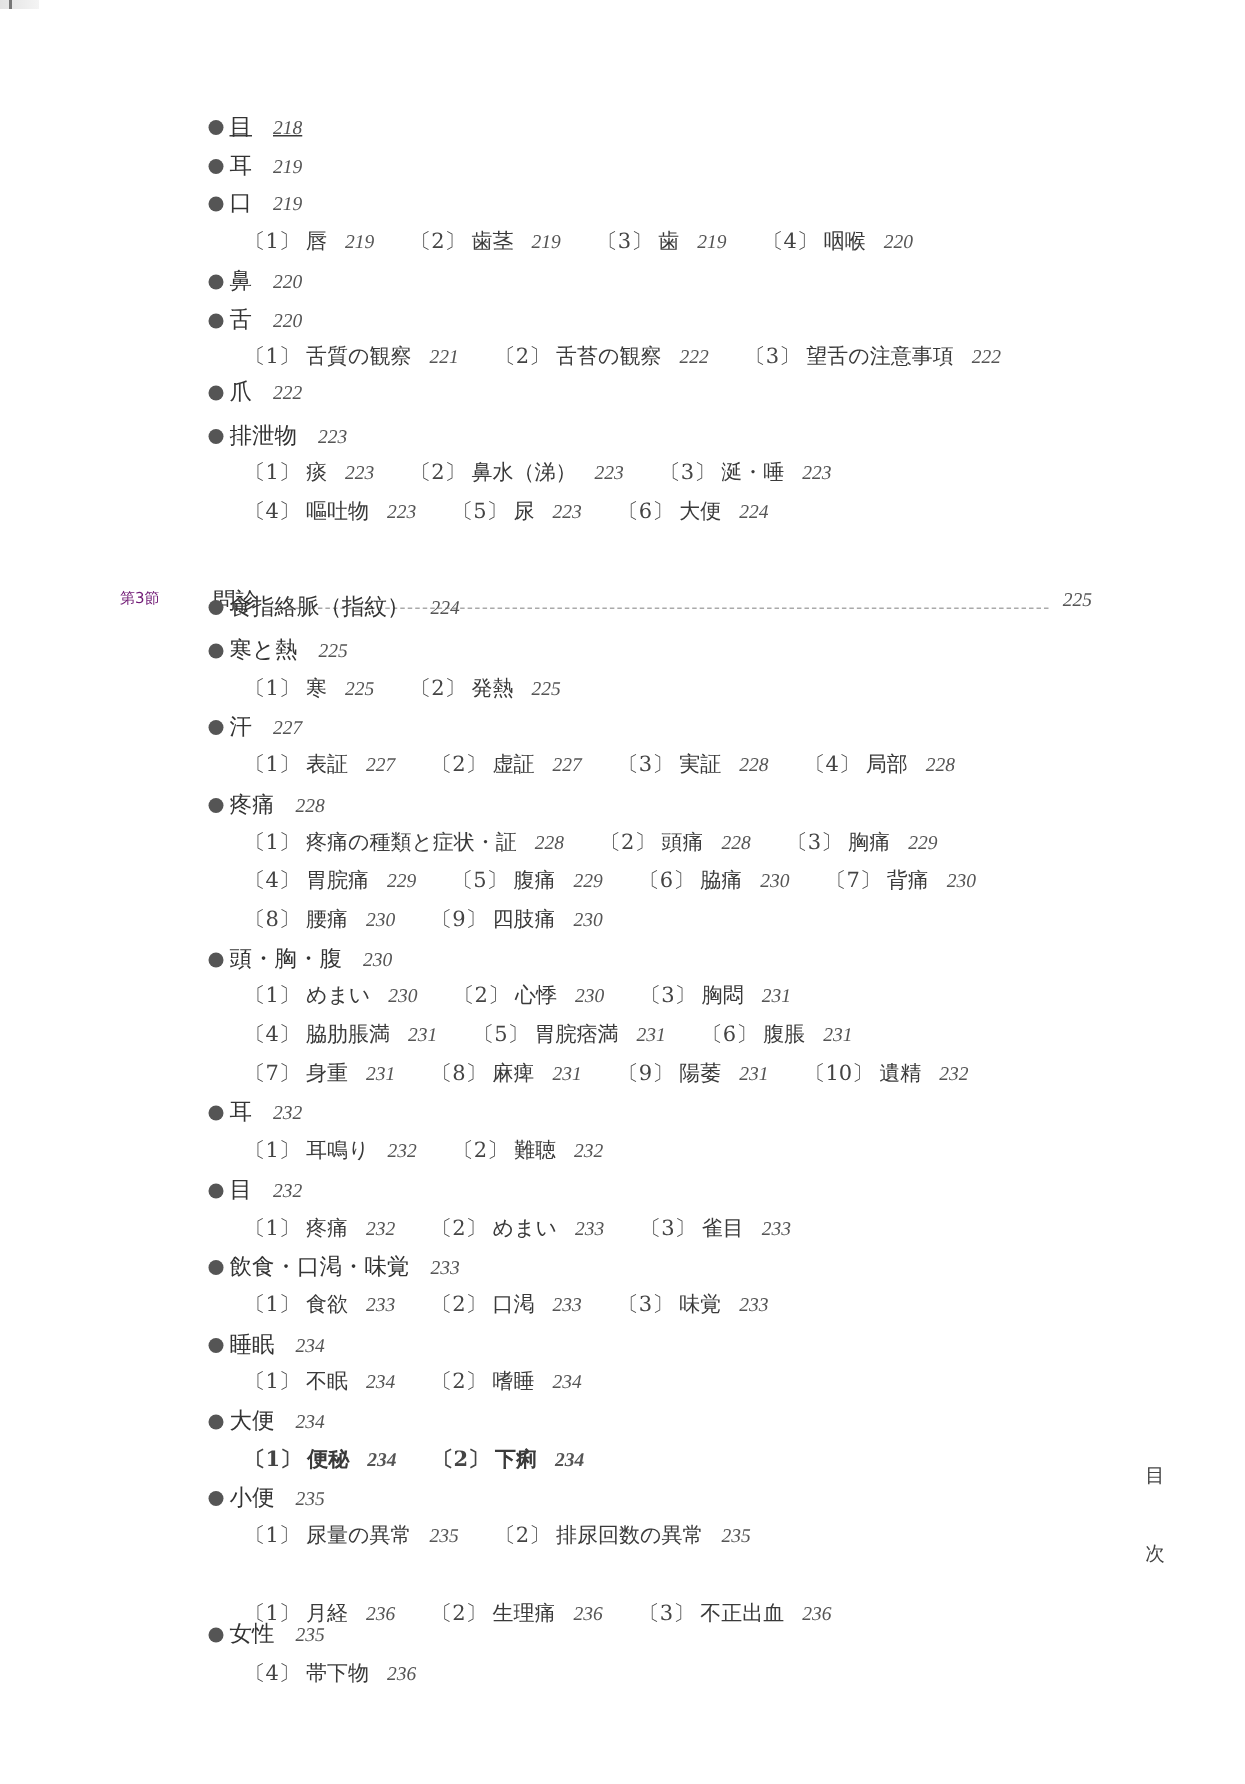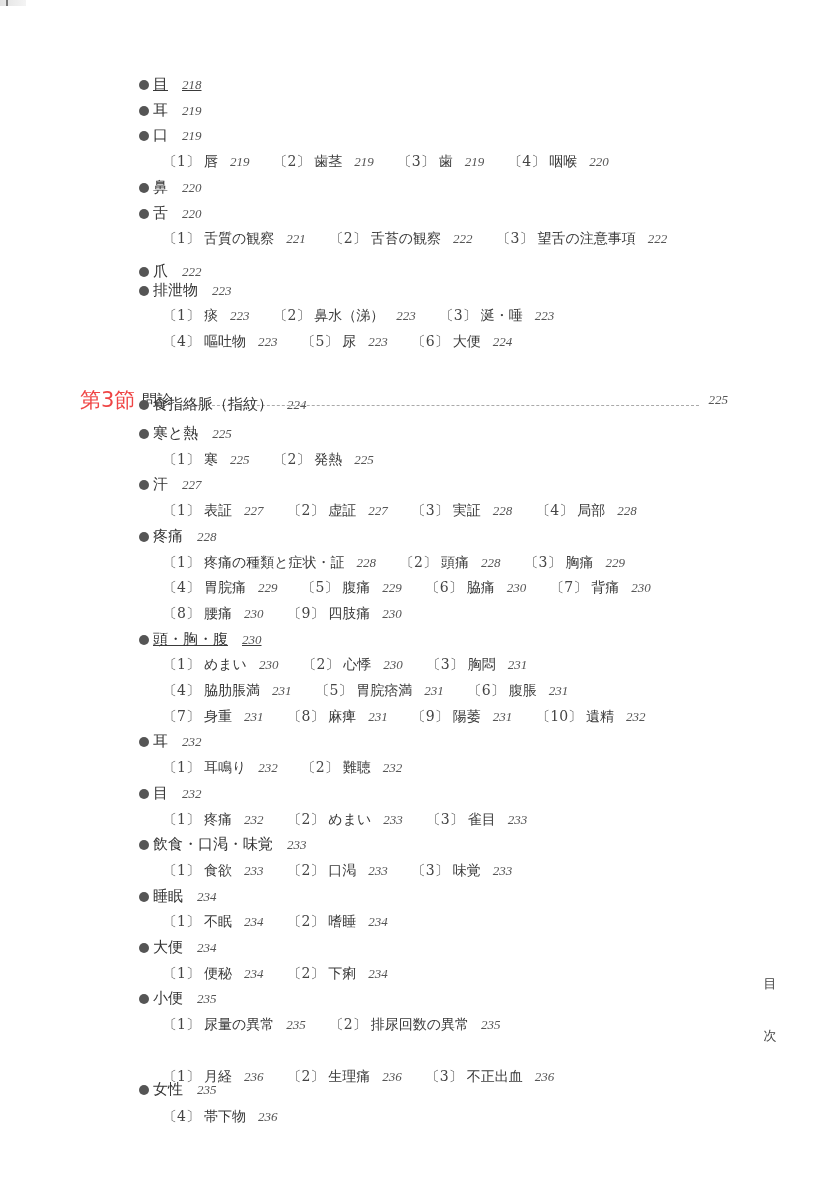--- a/index.html
+++ b/index.html
@@ -34,21 +34,21 @@
   .sub-item { display: inline-block; margin-right: 24px; }
   .sub-num { color: #444; font-size: 14px; }
   .sub-label { color: #3a3a3a; font-size: 14px; margin-left: 4px; }
   .sub-item .page { margin-left: 12px; }
 
   .section-row {
     position: absolute; left: 80px; top: 388px; width: 648px; height: 24px; line-height: 24px;
     display: flex; align-items: center;
     font-family: "DejaVu Sans", "Liberation Sans", sans-serif;
   }
-  .section-num { font-size: 21px; color: #ef4444; width: 62px; }
+  .section-num { font-size: 10px; color: #701a75; width: 62px; }
   .section-title { font-size: 15px; color: #333; }
   .leader {
     flex: 1; border-bottom: 1px dashed #aaa; margin: 0 10px; height: 0; transform: translateY(5px);
   }
   .section-page {
     font-family: "Liberation Serif", "DejaVu Serif", serif; font-style: italic; font-size: 13px; color: #555;
   }
   .side-tab {
     position: absolute; left: 762px; width: 16px; text-align: center;
     font-family: "DejaVu Sans", "Liberation Sans", sans-serif; font-size: 13px; color: #444;
@@ -66,47 +66,47 @@
     <span class="leader"></span>
     <span class="section-page">225</span>
   </div>
 <div class="row bullet-row" style="top: 73px; text-decoration: underline;"><span class="bullet"></span><span class="head-label">目</span><span class="page">218</span></div>
     <div class="row bullet-row" style="top: 98.7px;"><span class="bullet"></span><span class="head-label">耳</span><span class="page">219</span></div>
     <div class="row bullet-row" style="top: 124.4px;"><span class="bullet"></span><span class="head-label">口</span><span class="page">219</span></div>
     <div class="row sub-row" style="top: 150.1px;"><span class="sub-item"><span class="sub-num">〔1〕</span><span class="sub-label">唇</span><span class="page">219</span></span><span class="sub-item"><span class="sub-num">〔2〕</span><span class="sub-label">歯茎</span><span class="page">219</span></span><span class="sub-item"><span class="sub-num">〔3〕</span><span class="sub-label">歯</span><span class="page">219</span></span><span class="sub-item"><span class="sub-num">〔4〕</span><span class="sub-label">咽喉</span><span class="page">220</span></span></div>
     <div class="row bullet-row" style="top: 175.8px;"><span class="bullet"></span><span class="head-label">鼻</span><span class="page">220</span></div>
     <div class="row bullet-row" style="top: 201.5px;"><span class="bullet"></span><span class="head-label">舌</span><span class="page">220</span></div>
     <div class="row sub-row" style="top: 227.2px;"><span class="sub-item"><span class="sub-num">〔1〕</span><span class="sub-label">舌質の観察</span><span class="page">221</span></span><span class="sub-item"><span class="sub-num">〔2〕</span><span class="sub-label">舌苔の観察</span><span class="page">222</span></span><span class="sub-item"><span class="sub-num">〔3〕</span><span class="sub-label">望舌の注意事項</span><span class="page">222</span></span></div>
-    <div class="row bullet-row" style="top: 260px;"><span class="bullet"></span><span class="head-label">爪</span><span class="page">222</span></div>
+    <div class="row bullet-row" style="top: 250px;"><span class="bullet"></span><span class="head-label">爪</span><span class="page">222</span></div>
     <div class="row bullet-row" style="top: 278.6px;"><span class="bullet"></span><span class="head-label">排泄物</span><span class="page">223</span></div>
     <div class="row sub-row" style="top: 304.3px;"><span class="sub-item"><span class="sub-num">〔1〕</span><span class="sub-label">痰</span><span class="page">223</span></span><span class="sub-item"><span class="sub-num">〔2〕</span><span class="sub-label">鼻水（涕）</span><span class="page">223</span></span><span class="sub-item"><span class="sub-num">〔3〕</span><span class="sub-label">涎・唾</span><span class="page">223</span></span></div>
     <div class="row sub-row" style="top: 330px;"><span class="sub-item"><span class="sub-num">〔4〕</span><span class="sub-label">嘔吐物</span><span class="page">223</span></span><span class="sub-item"><span class="sub-num">〔5〕</span><span class="sub-label">尿</span><span class="page">223</span></span><span class="sub-item"><span class="sub-num">〔6〕</span><span class="sub-label">大便</span><span class="page">224</span></span></div>
     <div class="row bullet-row" style="top: 355.7px; margin-top: 37px;"><span class="bullet"></span><span class="head-label">食指絡脈（指紋）</span><span class="page">224</span></div>
     <div class="row bullet-row" style="top: 422px;"><span class="bullet"></span><span class="head-label">寒と熱</span><span class="page">225</span></div>
     <div class="row sub-row" style="top: 447.7px;"><span class="sub-item"><span class="sub-num">〔1〕</span><span class="sub-label">寒</span><span class="page">225</span></span><span class="sub-item"><span class="sub-num">〔2〕</span><span class="sub-label">発熱</span><span class="page">225</span></span></div>
     <div class="row bullet-row" style="top: 473.4px;"><span class="bullet"></span><span class="head-label">汗</span><span class="page">227</span></div>
     <div class="row sub-row" style="top: 499.1px;"><span class="sub-item"><span class="sub-num">〔1〕</span><span class="sub-label">表証</span><span class="page">227</span></span><span class="sub-item"><span class="sub-num">〔2〕</span><span class="sub-label">虚証</span><span class="page">227</span></span><span class="sub-item"><span class="sub-num">〔3〕</span><span class="sub-label">実証</span><span class="page">228</span></span><span class="sub-item"><span class="sub-num">〔4〕</span><span class="sub-label">局部</span><span class="page">228</span></span></div>
     <div class="row bullet-row" style="top: 524.8px;"><span class="bullet"></span><span class="head-label">疼痛</span><span class="page">228</span></div>
     <div class="row sub-row" style="top: 550.5px;"><span class="sub-item"><span class="sub-num">〔1〕</span><span class="sub-label">疼痛の種類と症状・証</span><span class="page">228</span></span><span class="sub-item"><span class="sub-num">〔2〕</span><span class="sub-label">頭痛</span><span class="page">228</span></span><span class="sub-item"><span class="sub-num">〔3〕</span><span class="sub-label">胸痛</span><span class="page">229</span></span></div>
     <div class="row sub-row" style="top: 576.2px;"><span class="sub-item"><span class="sub-num">〔4〕</span><span class="sub-label">胃脘痛</span><span class="page">229</span></span><span class="sub-item"><span class="sub-num">〔5〕</span><span class="sub-label">腹痛</span><span class="page">229</span></span><span class="sub-item"><span class="sub-num">〔6〕</span><span class="sub-label">脇痛</span><span class="page">230</span></span><span class="sub-item"><span class="sub-num">〔7〕</span><span class="sub-label">背痛</span><span class="page">230</span></span></div>
     <div class="row sub-row" style="top: 601.9px; text-decoration: underline;"><span class="sub-item"><span class="sub-num">〔8〕</span><span class="sub-label">腰痛</span><span class="page">230</span></span><span class="sub-item"><span class="sub-num">〔9〕</span><span class="sub-label">四肢痛</span><span class="page">230</span></span></div>
-    <div class="row bullet-row" style="top: 627.6px; text-decoration: underline;"><span class="bullet"></span><span class="head-label">頭・胸・腹</span><span class="page">230</span></div>
+    <div class="row bullet-row" style="top: 627.6px;"><span class="bullet"></span><span class="head-label">頭・胸・腹</span><span class="page">230</span></div>
     <div class="row sub-row" style="top: 653.3px;"><span class="sub-item"><span class="sub-num">〔1〕</span><span class="sub-label">めまい</span><span class="page">230</span></span><span class="sub-item"><span class="sub-num">〔2〕</span><span class="sub-label">心悸</span><span class="page">230</span></span><span class="sub-item"><span class="sub-num">〔3〕</span><span class="sub-label">胸悶</span><span class="page">231</span></span></div>
     <div class="row sub-row" style="top: 679px;"><span class="sub-item"><span class="sub-num">〔4〕</span><span class="sub-label">脇肋脹満</span><span class="page">231</span></span><span class="sub-item"><span class="sub-num">〔5〕</span><span class="sub-label">胃脘痞満</span><span class="page">231</span></span><span class="sub-item"><span class="sub-num">〔6〕</span><span class="sub-label">腹脹</span><span class="page">231</span></span></div>
     <div class="row sub-row" style="top: 704.7px;"><span class="sub-item"><span class="sub-num">〔7〕</span><span class="sub-label">身重</span><span class="page">231</span></span><span class="sub-item"><span class="sub-num">〔8〕</span><span class="sub-label">麻痺</span><span class="page">231</span></span><span class="sub-item"><span class="sub-num">〔9〕</span><span class="sub-label">陽萎</span><span class="page">231</span></span><span class="sub-item"><span class="sub-num">〔10〕</span><span class="sub-label">遺精</span><span class="page">232</span></span></div>
     <div class="row bullet-row" style="top: 730.4px;"><span class="bullet"></span><span class="head-label">耳</span><span class="page">232</span></div>
     <div class="row sub-row" style="top: 756.1px;"><span class="sub-item"><span class="sub-num">〔1〕</span><span class="sub-label">耳鳴り</span><span class="page">232</span></span><span class="sub-item"><span class="sub-num">〔2〕</span><span class="sub-label">難聴</span><span class="page">232</span></span></div>
     <div class="row bullet-row" style="top: 781.8px;"><span class="bullet"></span><span class="head-label">目</span><span class="page">232</span></div>
     <div class="row sub-row" style="top: 807.5px;"><span class="sub-item"><span class="sub-num">〔1〕</span><span class="sub-label">疼痛</span><span class="page">232</span></span><span class="sub-item"><span class="sub-num">〔2〕</span><span class="sub-label">めまい</span><span class="page">233</span></span><span class="sub-item"><span class="sub-num">〔3〕</span><span class="sub-label">雀目</span><span class="page">233</span></span></div>
     <div class="row bullet-row" style="top: 833.2px;"><span class="bullet"></span><span class="head-label">飲食・口渇・味覚</span><span class="page">233</span></div>
     <div class="row sub-row" style="top: 858.9px;"><span class="sub-item"><span class="sub-num">〔1〕</span><span class="sub-label">食欲</span><span class="page">233</span></span><span class="sub-item"><span class="sub-num">〔2〕</span><span class="sub-label">口渇</span><span class="page">233</span></span><span class="sub-item"><span class="sub-num">〔3〕</span><span class="sub-label">味覚</span><span class="page">233</span></span></div>
     <div class="row bullet-row" style="top: 884.6px;"><span class="bullet"></span><span class="head-label">睡眠</span><span class="page">234</span></div>
     <div class="row sub-row" style="top: 910.3px;"><span class="sub-item"><span class="sub-num">〔1〕</span><span class="sub-label">不眠</span><span class="page">234</span></span><span class="sub-item"><span class="sub-num">〔2〕</span><span class="sub-label">嗜睡</span><span class="page">234</span></span></div>
     <div class="row bullet-row" style="top: 936px;"><span class="bullet"></span><span class="head-label">大便</span><span class="page">234</span></div>
-    <div class="row sub-row" style="top: 961.7px;"><span class="sub-item"><span class="sub-num">〔1〕</span><span class="sub-label">便秘</span><span class="page">234</span></span><span class="sub-item"><span class="sub-num">〔2〕</span><span class="sub-label">下痢</span><span class="page">234</span></span></div>
+    <div class="row sub-row" style="top: 961.7px; font-weight: bold;"><span class="sub-item"><span class="sub-num">〔1〕</span><span class="sub-label">便秘</span><span class="page">234</span></span><span class="sub-item"><span class="sub-num">〔2〕</span><span class="sub-label">下痢</span><span class="page">234</span></span></div>
     <div class="row bullet-row" style="top: 987.4px;"><span class="bullet"></span><span class="head-label">小便</span><span class="page">235</span></div>
     <div class="row sub-row" style="top: 1013.1px;"><span class="sub-item"><span class="sub-num">〔1〕</span><span class="sub-label">尿量の異常</span><span class="page">235</span></span><span class="sub-item"><span class="sub-num">〔2〕</span><span class="sub-label">排尿回数の異常</span><span class="page">235</span></span></div>
     <div class="row bullet-row" style="top: 1078px;"><span class="bullet"></span><span class="head-label">女性</span><span class="page">235</span></div>
     <div class="row sub-row" style="top: 1064.5px;"><span class="sub-item"><span class="sub-num">〔1〕</span><span class="sub-label">月経</span><span class="page">236</span></span><span class="sub-item"><span class="sub-num">〔2〕</span><span class="sub-label">生理痛</span><span class="page">236</span></span><span class="sub-item"><span class="sub-num">〔3〕</span><span class="sub-label">不正出血</span><span class="page">236</span></span></div>
     <div class="row sub-row" style="top: 1105px;"><span class="sub-item"><span class="sub-num">〔4〕</span><span class="sub-label">帯下物</span><span class="page">236</span></span></div>
   </div>
 
 <div class="side-tab" style="top:975px;">目</div>
 <div class="side-tab" style="top:1027px;">次</div>
 

